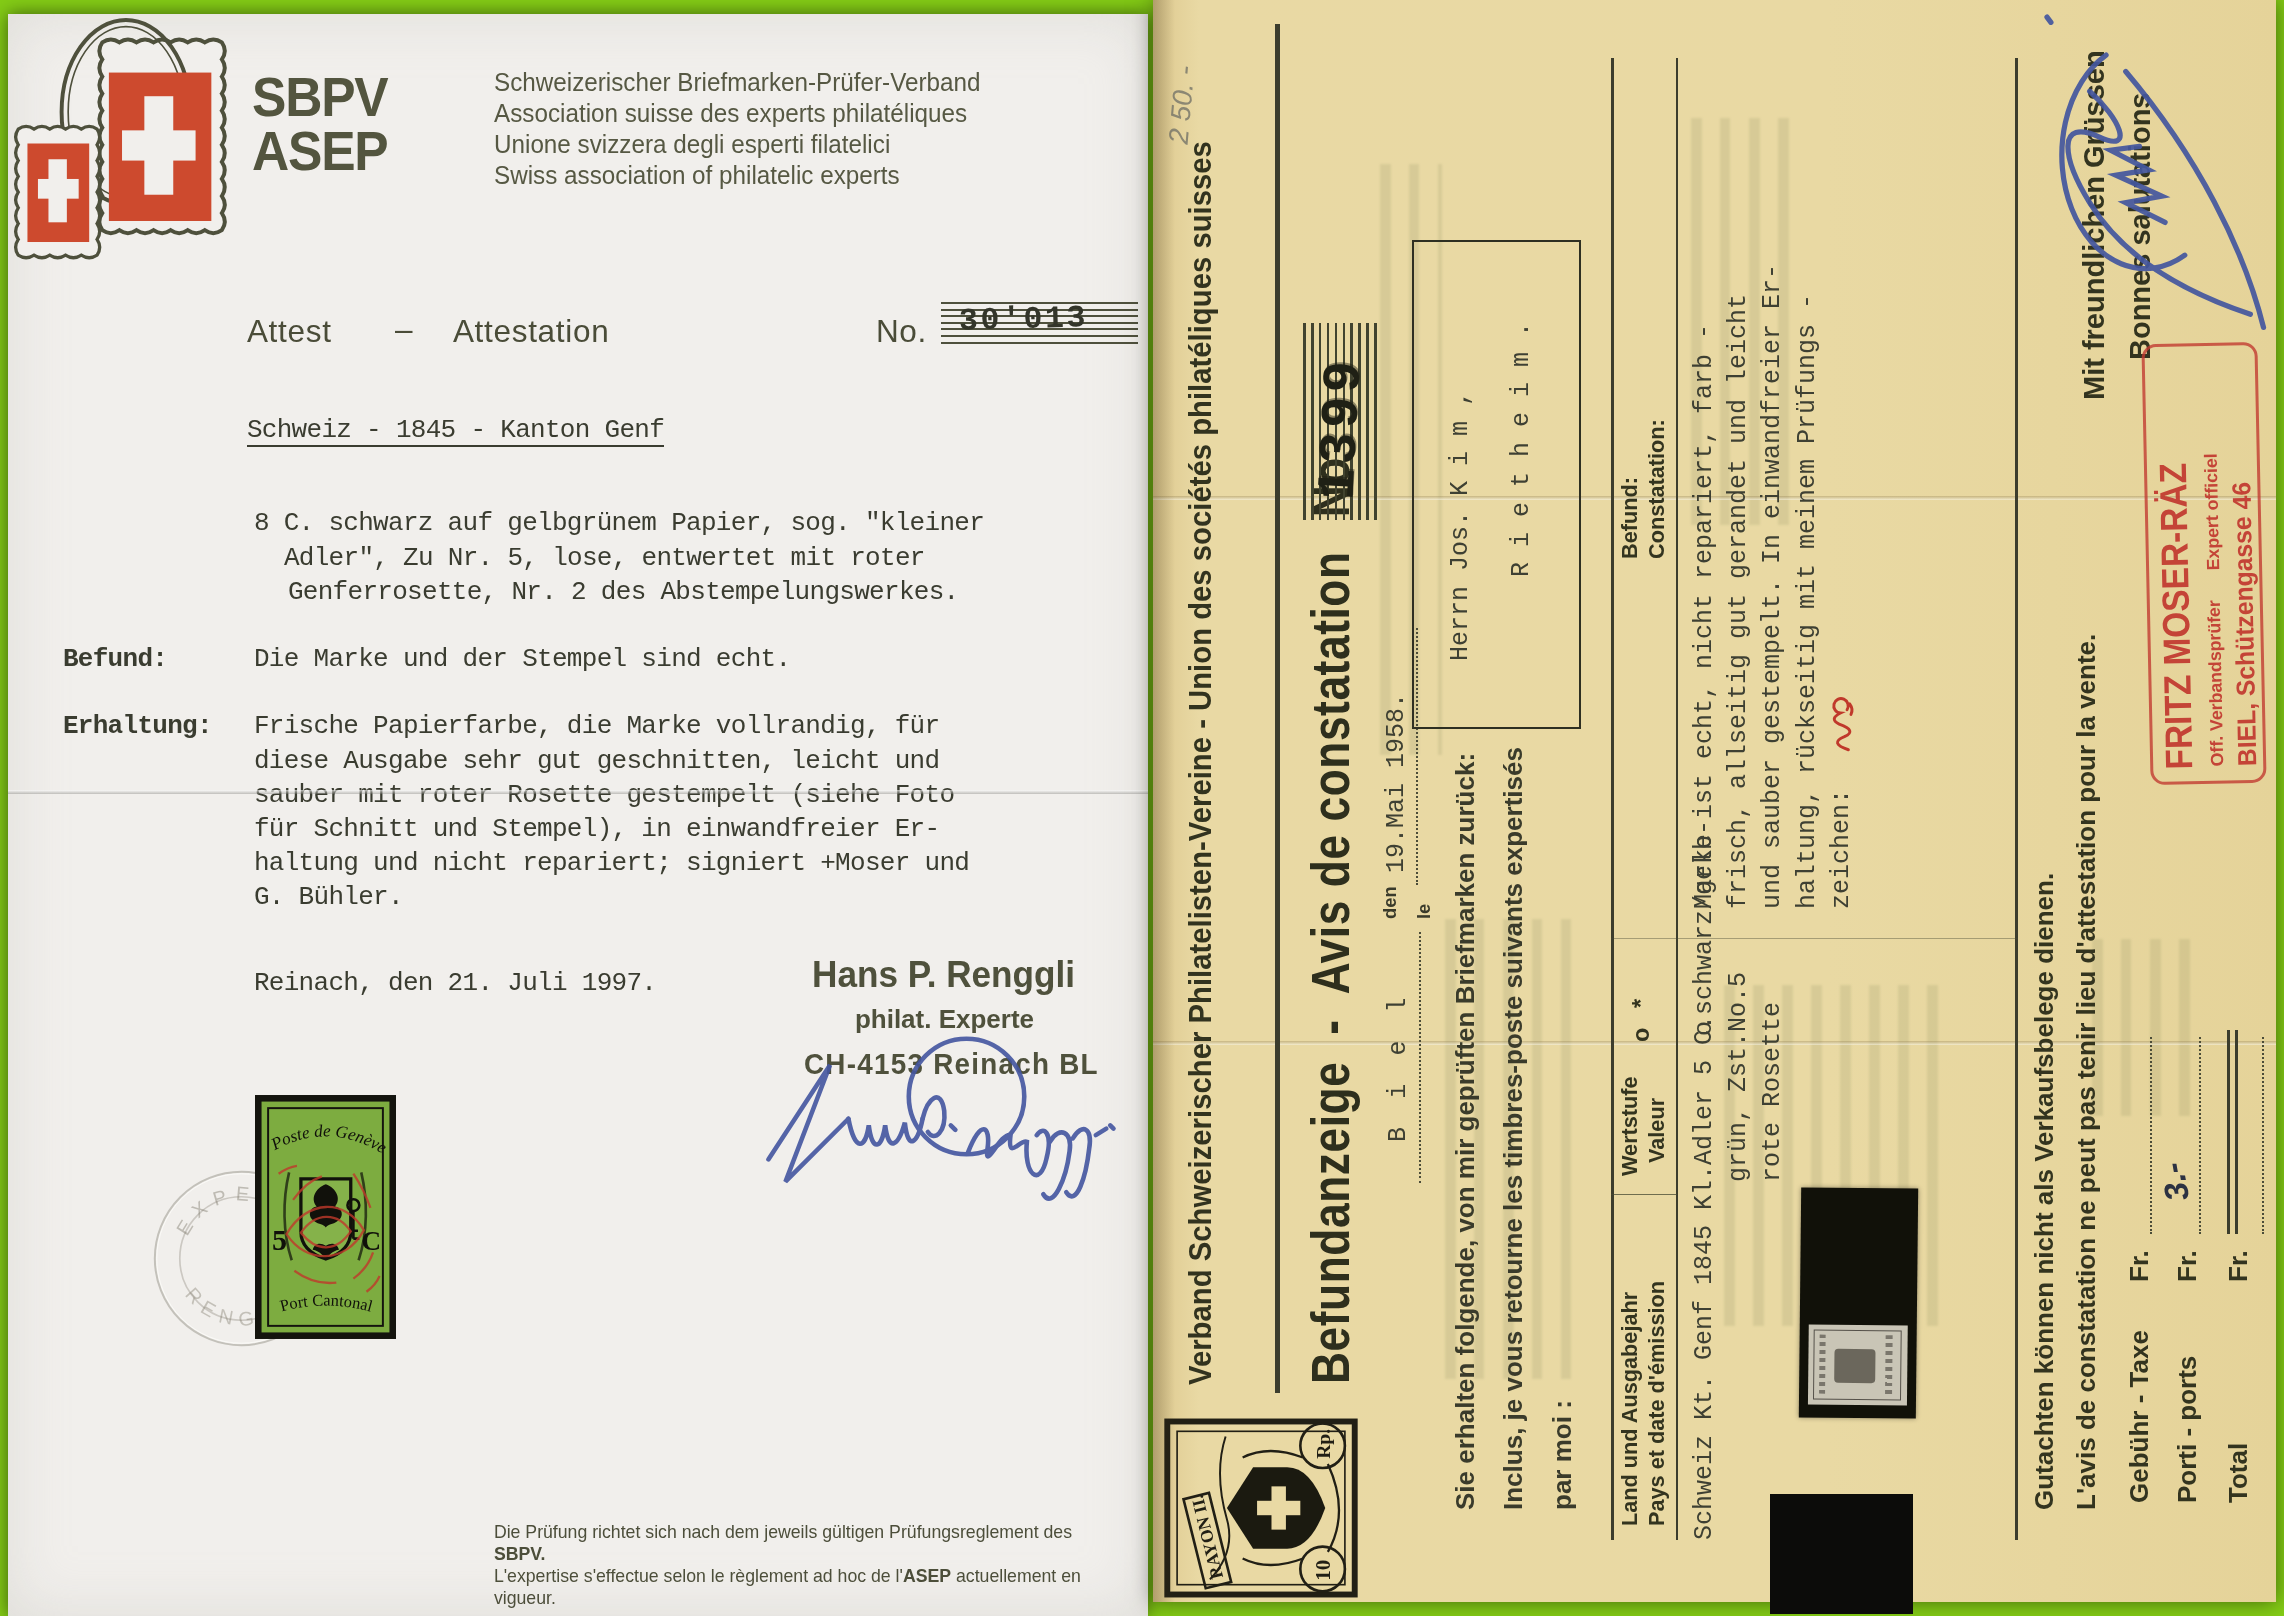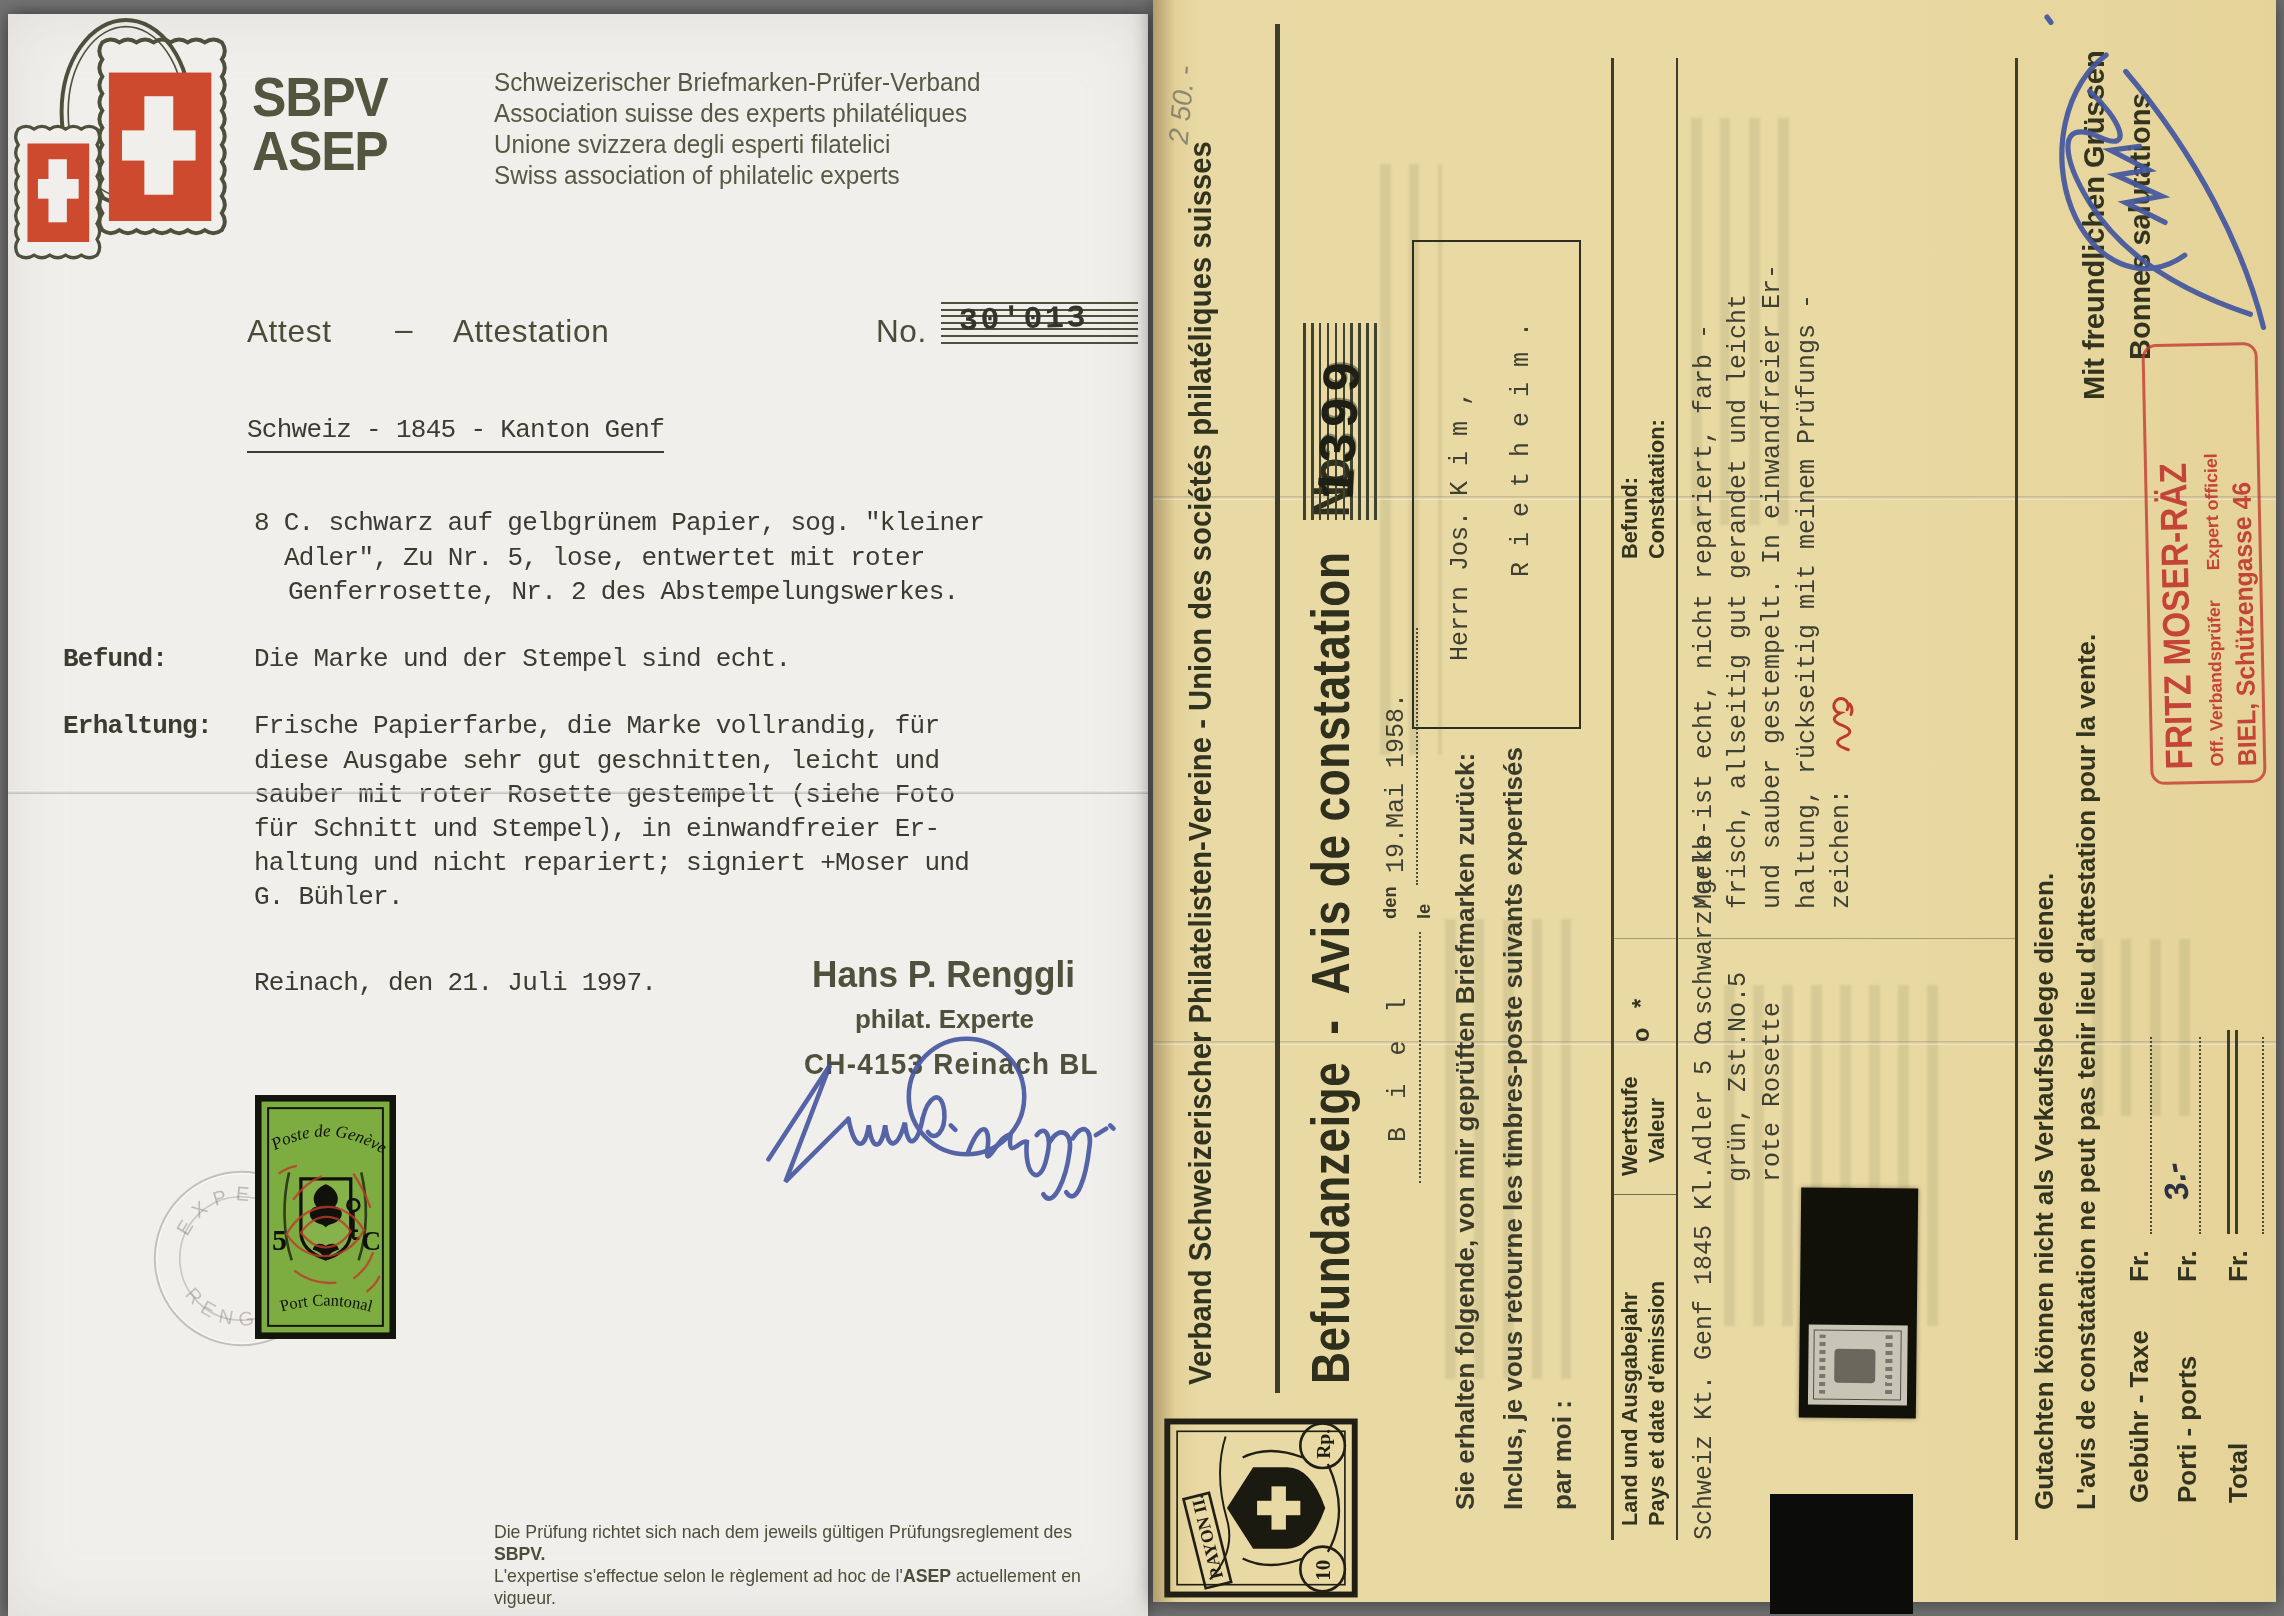--- a/index.html
+++ b/index.html
@@ -1,34 +1,34 @@
 <!DOCTYPE html>
 <html style="font-size:10.5px"><head>
 <meta charset="utf-8">
 <style>
   html,body{margin:0;padding:0;background:#5f5f5f;}
   *{box-sizing:border-box;}
-  #stage{position:relative;width:2284px;height:1617px;background:#737373;overflow:hidden;
+  #stage{position:relative;width:2284px;height:1617px;background:#84cc16;overflow:hidden;
          font-family:"Liberation Sans","DejaVu Sans",sans-serif;}
   .abs{position:absolute;}
   .mono{font-family:"Liberation Mono","DejaVu Sans Mono",monospace;}
 
   
   .paper-left{left:7.9px;top:14.4px;width:1140px;height:1602px;background:#f1efec;
     box-shadow:0 0 17px rgba(0,0,0,.55), inset 0 0 59px rgba(190,188,180,.35);}
   .type{color:#3a3c30;}
   .logo-abbr{font-weight:bold;font-size:56px;letter-spacing:-1.3px;color:#53553f;
     transform:scaleX(.92);transform-origin:0 50%;line-height:53px;}
   .assoc{font-size:25px;line-height:31px;color:#565843;transform:scaleX(.97);transform-origin:0 0;}
   .attest{font-weight:normal;font-size:31.5px;color:#4a4c38;letter-spacing:0.7px;}
   .numbox-l{width:197px;height:43px;background:repeating-linear-gradient(180deg,#4e503c 0 2px,rgba(0,0,0,0) 2px 6.6px);}
   .numtext-l{font-size:31.5px;font-weight:bold;color:#33352a;letter-spacing:2.6px;}
   .t40{font-size:26px;letter-spacing:-0.7px;white-space:pre;}
   .tb{font-weight:bold;}
-  .subject{border-bottom:2.6px solid #3a3c30;padding-bottom:6px;}
+  .subject{border-bottom:2.6px solid #3a3c30;padding-bottom:0;}
   .crease-h{height:3.3px;background:linear-gradient(180deg,rgba(255,255,255,.65),rgba(110,110,105,.38));}
   .finep{font-size:17.7px;line-height:21.7px;color:#4c4e3a;}
   .namestamp{font-weight:bold;color:#4f513c;}
 
   
   .rpage{left:1153px;top:0;width:1602px;height:1123px;
     transform:rotate(-90deg) translateX(-1602px);transform-origin:0 0;
     background:linear-gradient(180deg,#ddc88e 0,#e9d9a4 46px,#e9d9a3 60%,#e5d399 100%);
     box-shadow:0 0 19.7px rgba(0,0,0,.5);}
   .rprint{color:#3a3b2b;}

